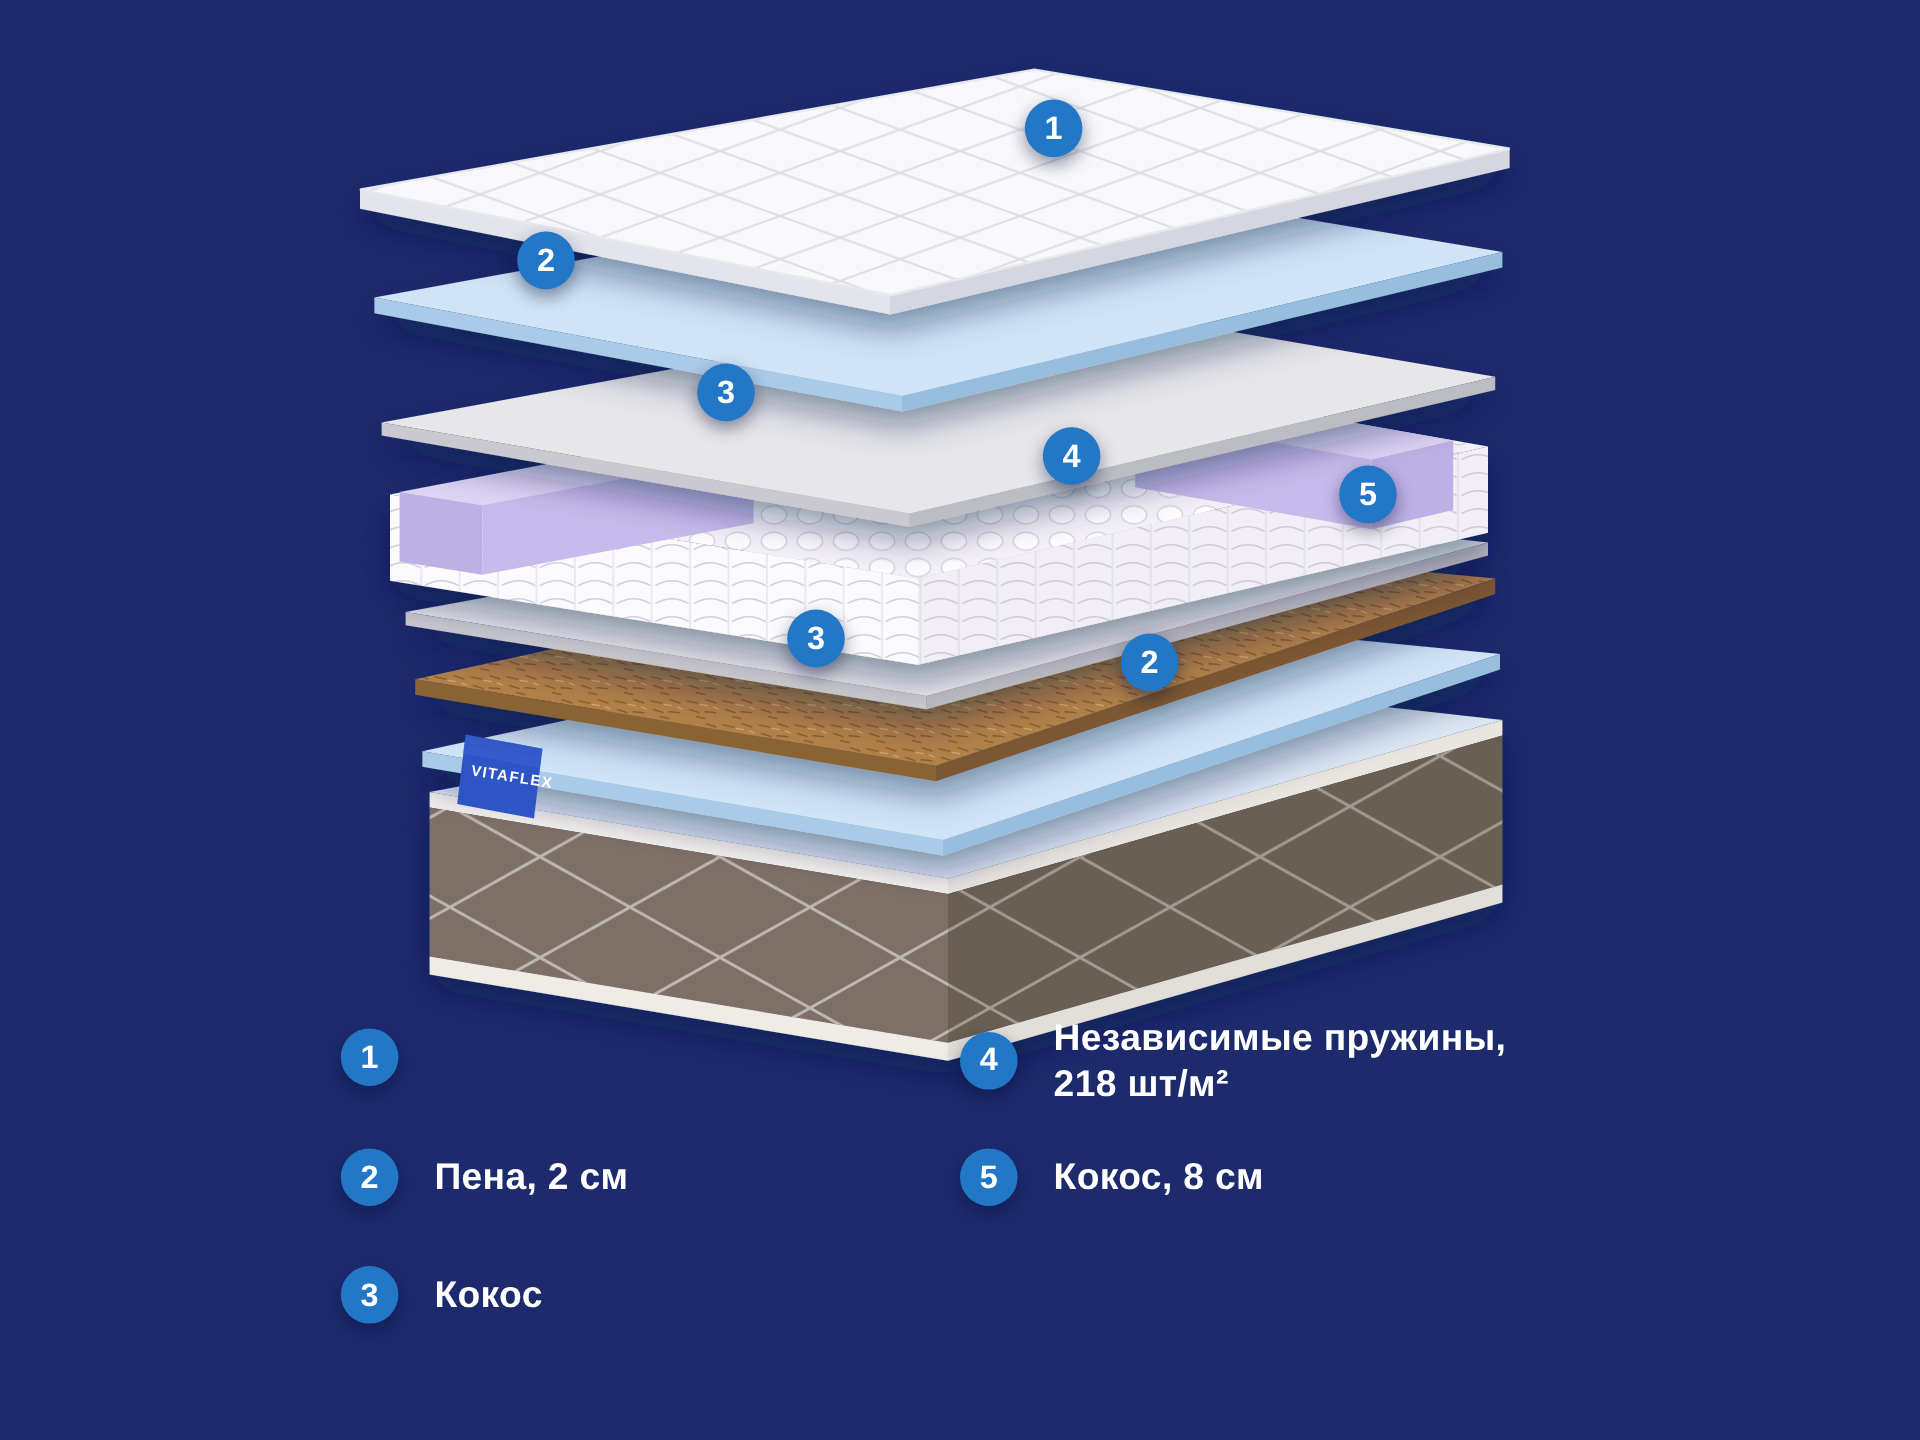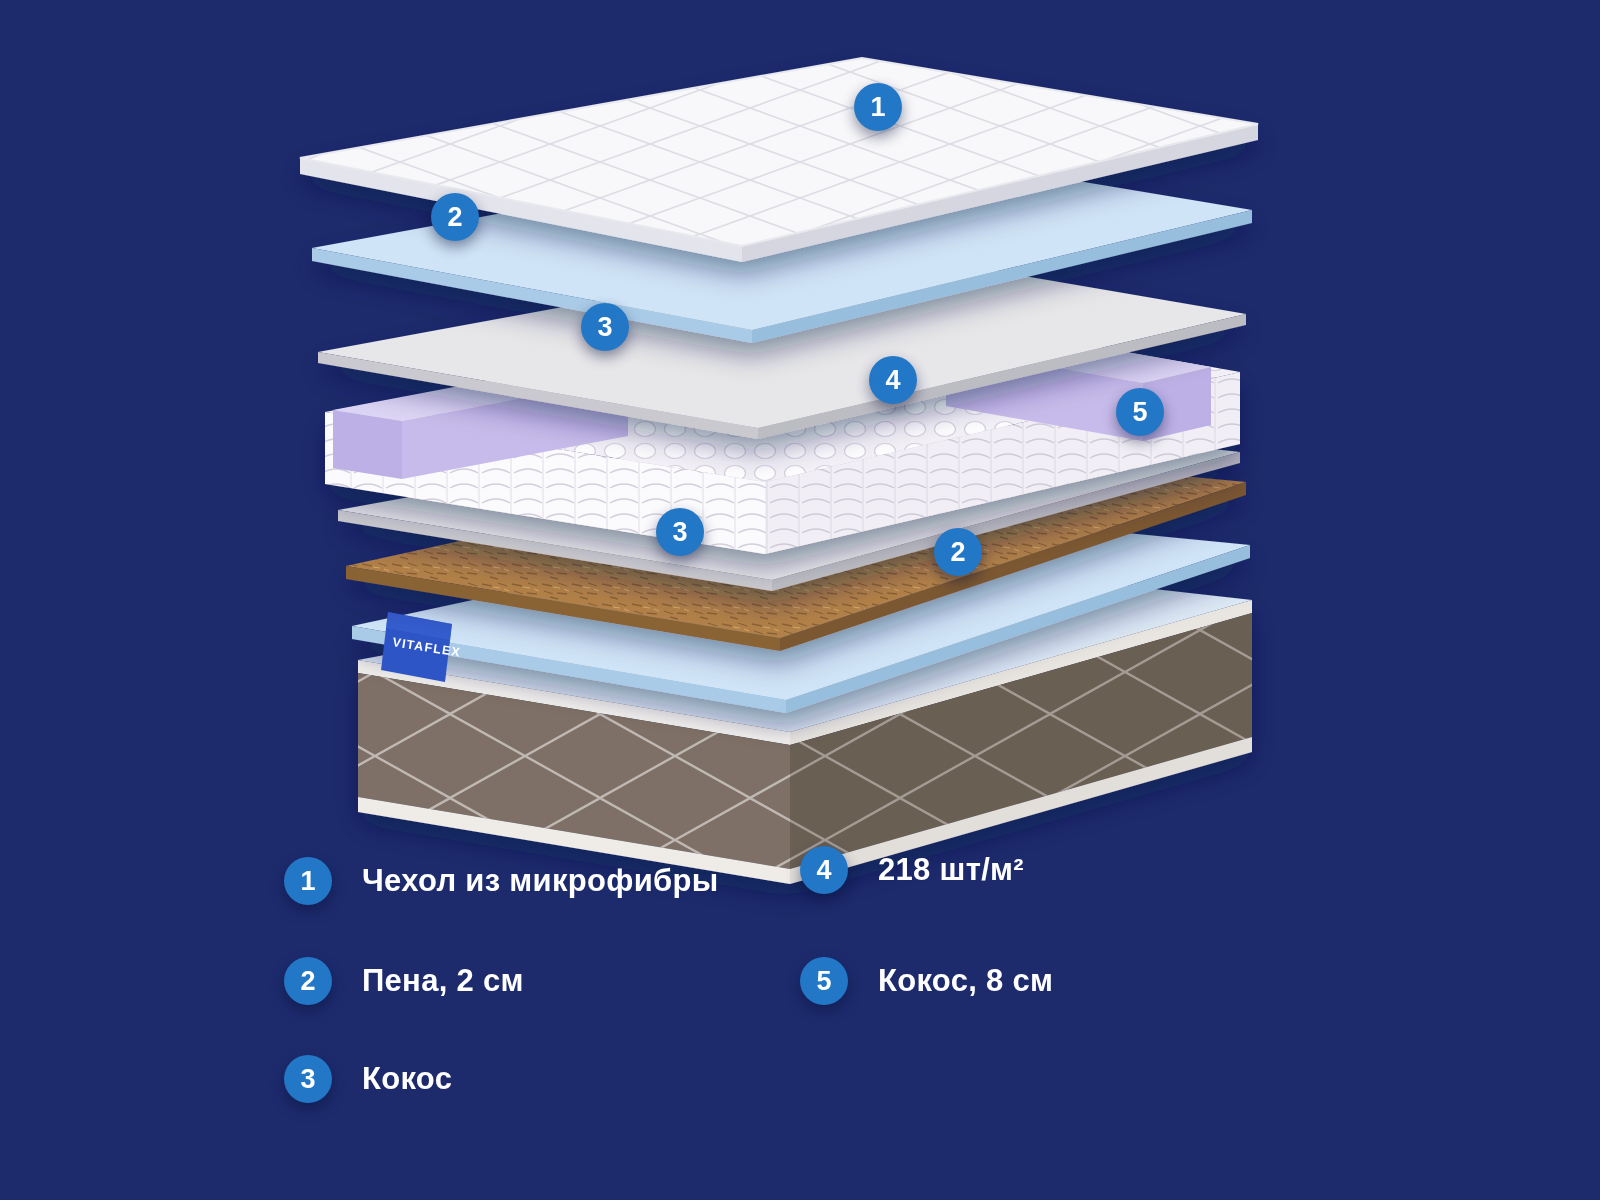--- a/index.html
+++ b/index.html
@@ -144,34 +144,34 @@
   <div class="badge" style="left:854px;top:83px">1</div>
   <div class="badge" style="left:431px;top:193px">2</div>
   <div class="badge" style="left:581px;top:303px">3</div>
   <div class="badge" style="left:869px;top:356px">4</div>
   <div class="badge" style="left:1116px;top:388px">5</div>
   <div class="badge" style="left:656px;top:508px">3</div>
   <div class="badge" style="left:934px;top:528px">2</div>
 
   <div class="legend-row" style="left:284px;top:857px">
     <div class="lnum">1</div>
-    <div class="llabel">Чехол из микрофибры</div>
   </div>
   <div class="legend-row" style="left:284px;top:957px">
     <div class="lnum">2</div>
     <div class="llabel">Пена, 2 см</div>
   </div>
   <div class="legend-row" style="left:284px;top:1055px">
     <div class="lnum">3</div>
     <div class="llabel">Кокос</div>
   </div>
 
   <div class="legend-row" style="left:800px;top:846px">
     <div class="lnum">4</div>
     <div class="llabel">
+      <div>Независимые пружины,</div>
       <div>218 шт/м²</div>
     </div>
   </div>
   <div class="legend-row" style="left:800px;top:957px">
     <div class="lnum">5</div>
     <div class="llabel">Кокос, 8 см</div>
   </div>
 
 </div>
 

